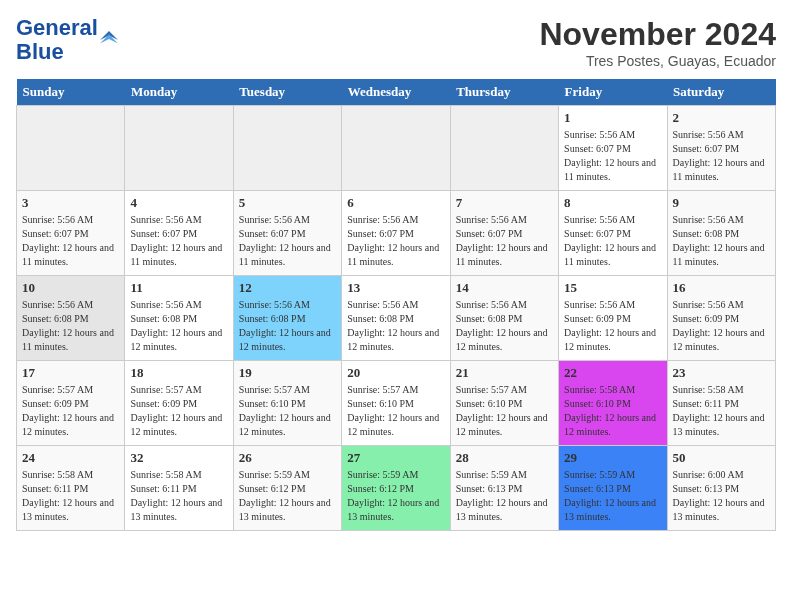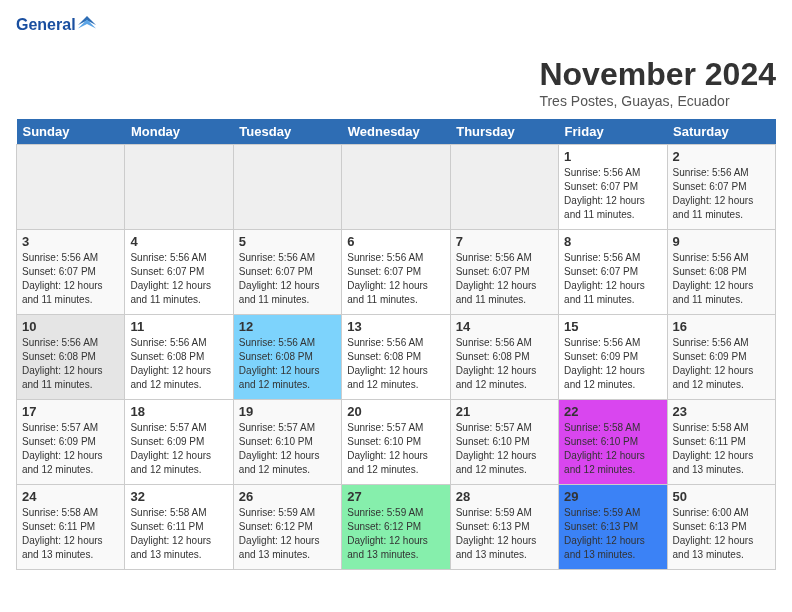--- a/index.html
+++ b/index.html
@@ -14,50 +14,50 @@
       display: flex;
       justify-content: space-between;
       align-items: flex-start;
       margin-bottom: 10px;
     }
     .logo {
       display: flex;
       align-items: center;
     }
     .logo-text {
-      font-size: 16px;
+      font-size: 22px;
       font-weight: bold;
       color: #1a4fa0;
       line-height: 1.1;
     }
     .logo-text span {
       display: block;
     }
     .logo-icon {
       width: 18px;
       height: 18px;
       margin-left: 2px;
     }
     .title-area {
-      text-align: left;
-      margin-top: 40px;
+      text-align: right;
     }
     .month-title {
       font-size: 32px;
       font-weight: bold;
       color: #333;
     }
     .subtitle {
       font-size: 14px;
       color: #555;
     }
     table {
       width: 100%;
       border-collapse: collapse;
       table-layout: fixed;
+      font-family: Liberation Serif, serif;
     }
     th {
       background-color: #2e6db4;
       color: white;
       text-align: left;
       padding: 5px 6px;
       font-size: 13px;
       font-weight: bold;
     }
     td {
@@ -95,20 +95,21 @@
   </style>
 </head>
 <body>
 
 <div class="header-area">
   <div class="logo">
     <div>
       <div style="display:flex;align-items:center;">
         <span class="logo-text">
           <span>General</span>
+          <span>Blue</span>
         </span>
         <svg class="logo-icon" viewBox="0 0 20 20" xmlns="http://www.w3.org/2000/svg">
           <polygon points="0,10 10,0 20,10 10,5" fill="#2e6db4"></polygon>
           <polygon points="0,14 10,4 20,14 10,9" fill="#5ba4e6"></polygon>
         </svg>
       </div>
     </div>
   </div>
   <div class="title-area">
     <div class="month-title">November 2024</div>

